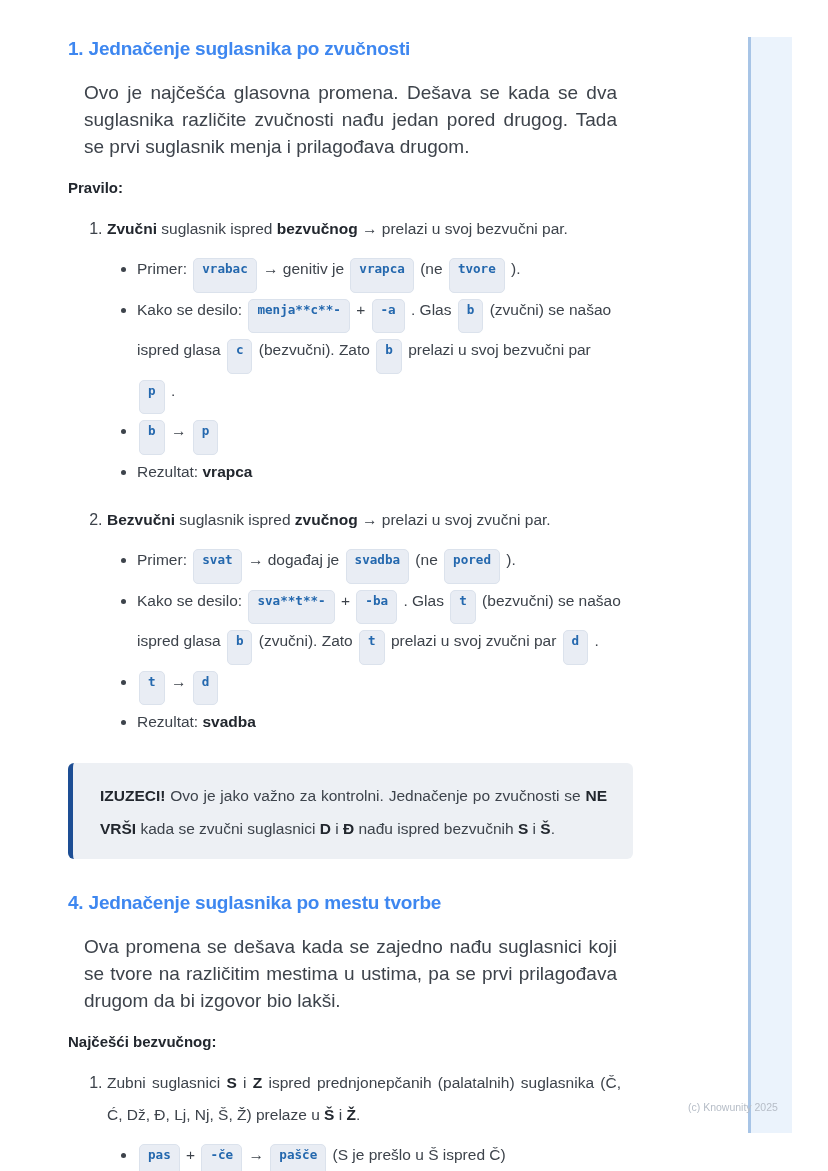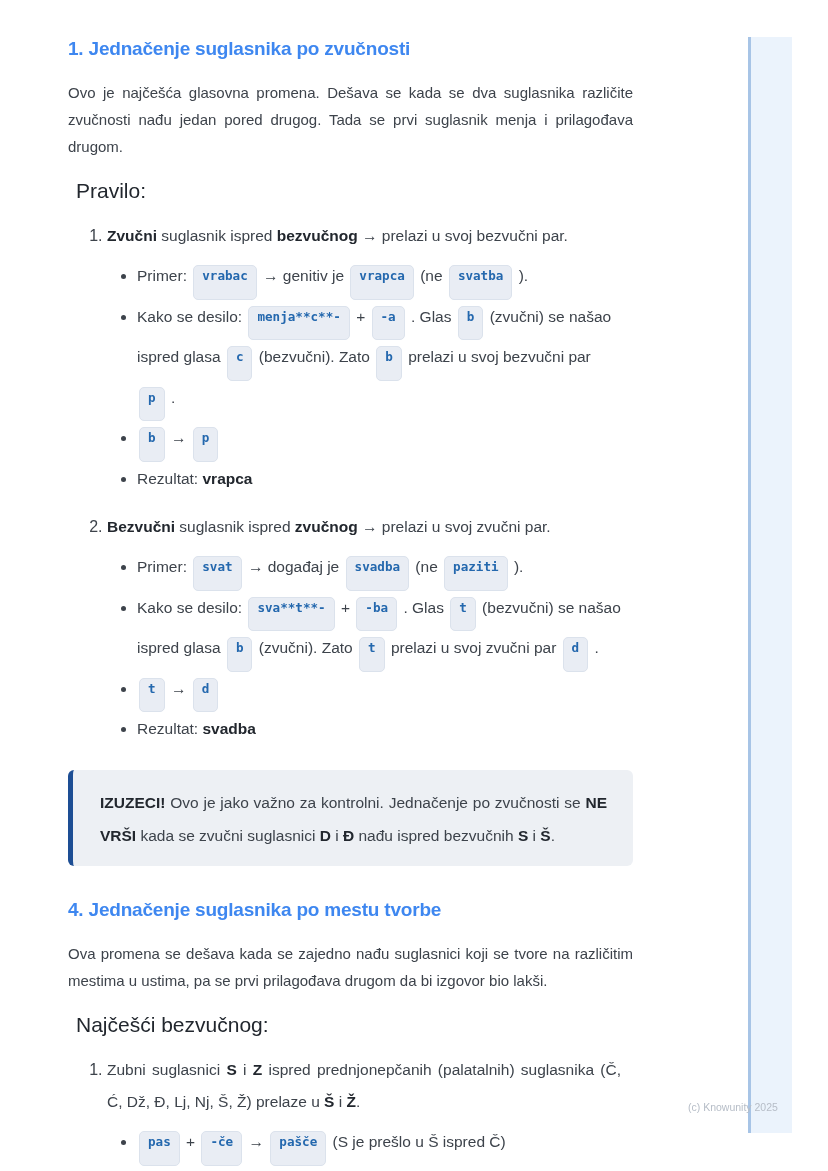--- a/index.html
+++ b/index.html
@@ -22,31 +22,31 @@
     z-index: 1;
   }
   .h-blue {
     font-size: 19px;
     font-weight: 700;
     letter-spacing: -0.2px;
     color: var(--accent, #3e87f0);
     margin: 0 0 19px;
   }
   .para {
-    font-size: 15px;
+    font-size: 19px;
     line-height: 27px;
     text-align: justify;
     color: var(--body_text, #3d434b);
-    margin: 0 0 19px;
+    margin: 0 16px 19px;
   }
   .label-bold {
-    font-size: 21px;
-    font-weight: 400;
+    font-size: 15px;
+    font-weight: 700;
     color: var(--strong_text, #22272e);
-    margin: 2px 8px 17px;
+    margin: 2px 0 17px;
   }
   strong { font-weight: 700; color: var(--strong_text, #22272e); }
   ol.num-list {
     margin: 0 12px 2px;
     padding-left: 27px;
     list-style: decimal;
   }
   ol.num-list > li { margin-bottom: 16px; }
   .li-title {
     font-size: 15.5px;
@@ -121,30 +121,30 @@
     <h2 class="h-blue">1. Jednačenje suglasnika po zvučnosti</h2>
 
     <p class="para">Ovo je najčešća glasovna promena. Dešava se kada se dva suglasnika različite zvučnosti nađu jedan pored drugog. Tada se prvi suglasnik menja i prilagođava drugom.</p>
 
     <p class="label-bold">Pravilo:</p>
 
     <ol class="num-list">
       <li>
         <div class="li-title"><strong>Zvučni</strong> suglasnik ispred <strong>bezvučnog</strong> → prelazi u svoj bezvučni par.</div>
         <ul class="bullet-list">
-          <li>Primer: <code class="badge">vrabac</code> → genitiv je <code class="badge">vrapca</code> (ne <code class="badge">svatba</code> ).</li>
+          <li>Primer: <code class="badge">vrabac</code> → genitiv je <code class="badge">vrapca</code> (ne <code class="badge">tvore</code> ).</li>
           <li>Kako se desilo: <code class="badge">menja**c**-</code> + <code class="badge">-a</code> . Glas <code class="badge">b</code> (zvučni) se našao ispred glasa <code class="badge">c</code> (bezvučni). Zato <code class="badge">b</code> prelazi u svoj bezvučni par <code class="badge">p</code> .</li>
           <li><code class="badge">b</code> → <code class="badge">p</code></li>
           <li>Rezultat: <strong>vrapca</strong></li>
         </ul>
       </li>
       <li>
         <div class="li-title"><strong>Bezvučni</strong> suglasnik ispred <strong>zvučnog</strong> → prelazi u svoj zvučni par.</div>
         <ul class="bullet-list">
-          <li>Primer: <code class="badge">svat</code> → događaj je <code class="badge">svadba</code> (ne <code class="badge">paziti</code> ).</li>
+          <li>Primer: <code class="badge">svat</code> → događaj je <code class="badge">svadba</code> (ne <code class="badge">pored</code> ).</li>
           <li>Kako se desilo: <code class="badge">sva**t**-</code> + <code class="badge">-ba</code> . Glas <code class="badge">t</code> (bezvučni) se našao ispred glasa <code class="badge">b</code> (zvučni). Zato <code class="badge">t</code> prelazi u svoj zvučni par <code class="badge">d</code> .</li>
           <li><code class="badge">t</code> → <code class="badge">d</code></li>
           <li>Rezultat: <strong>svadba</strong></li>
         </ul>
       </li>
     </ol>
 
     <div class="callout">
       <p class="callout-text"><strong>IZUZECI!</strong> Ovo je jako važno za kontrolni. Jednačenje po zvučnosti se <strong>NE VRŠI</strong> kada se zvučni suglasnici <strong>D</strong> i <strong>Đ</strong> nađu ispred bezvučnih <strong>S</strong> i <strong>Š</strong>.</p>
     </div>

